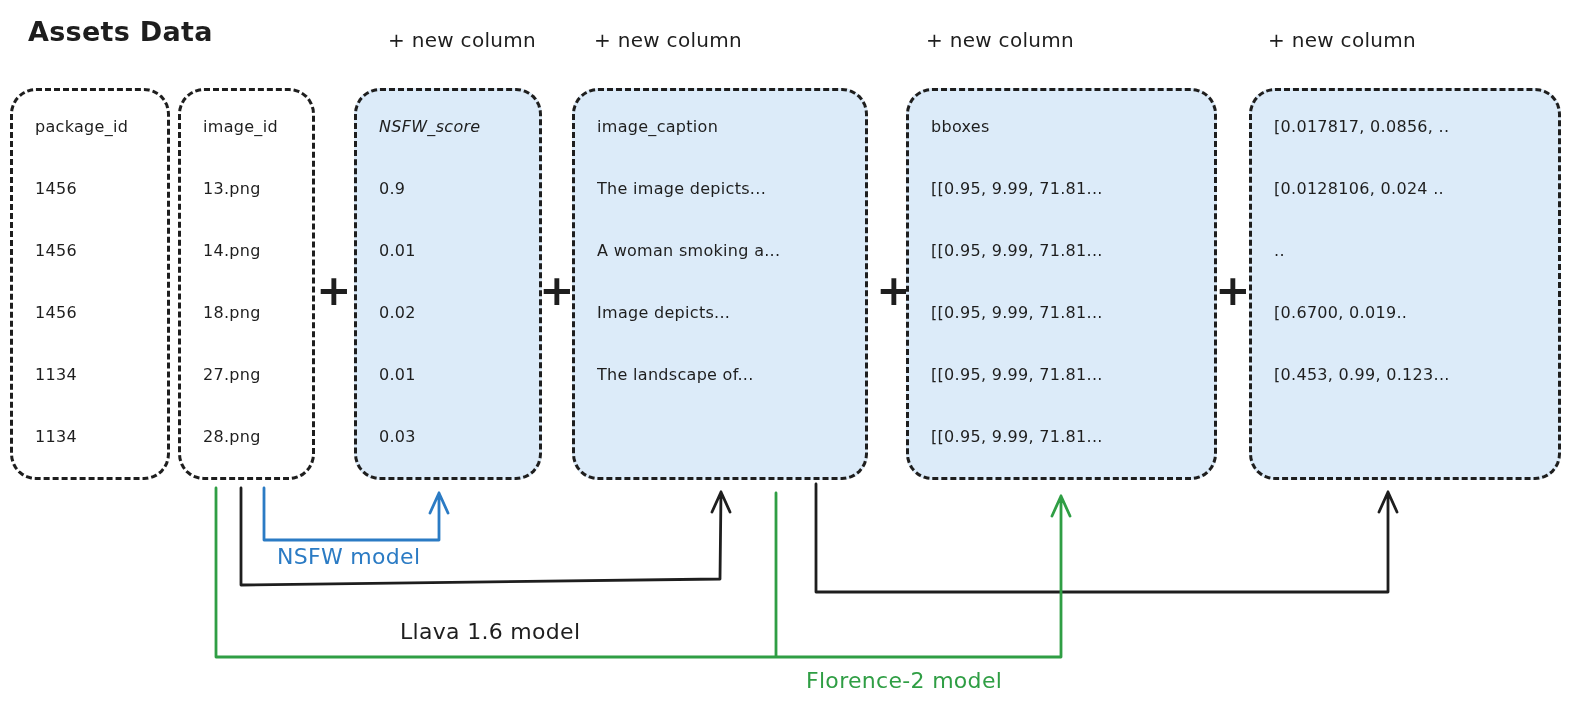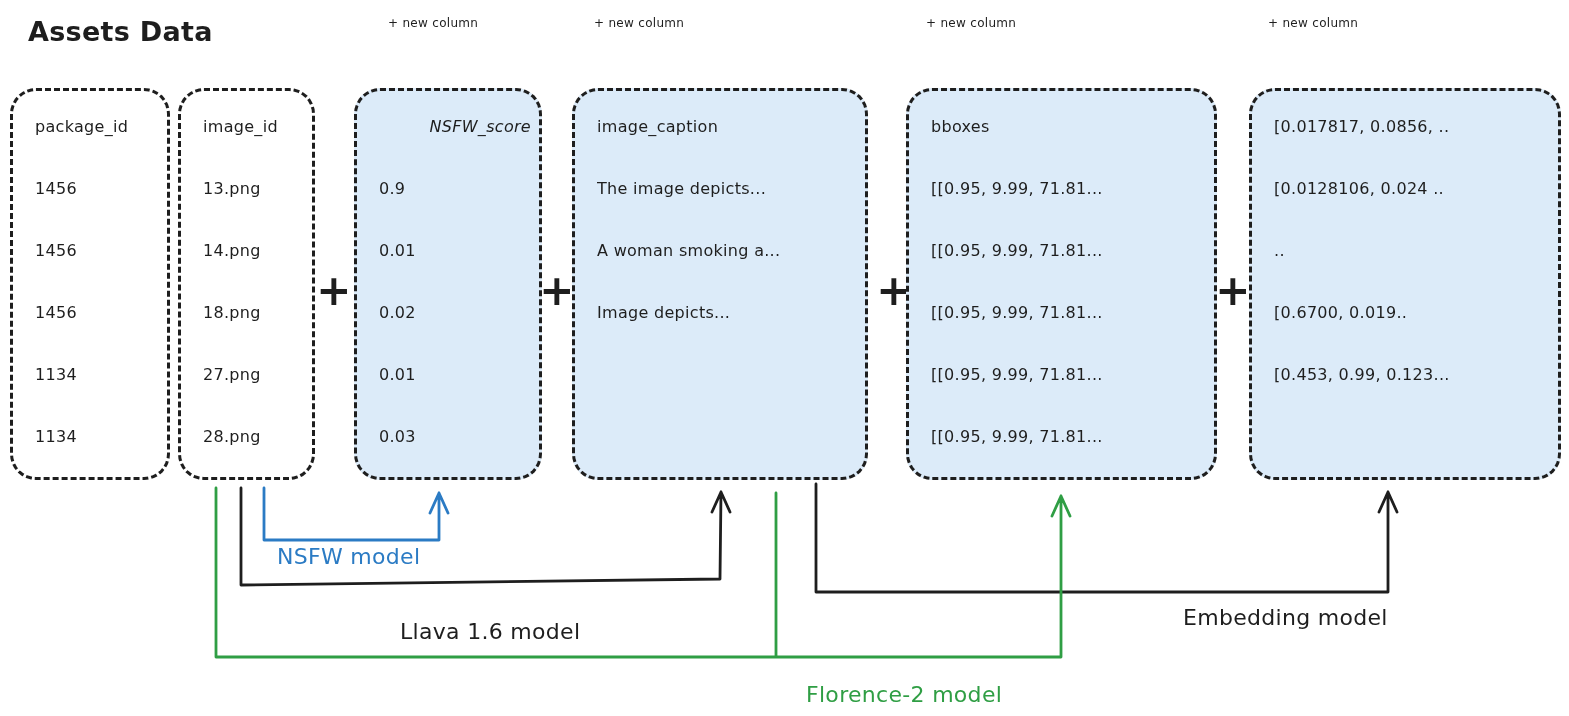--- a/index.html
+++ b/index.html
@@ -12,48 +12,48 @@
     overflow:hidden;
     letter-spacing:0.3px;
     padding-left:48px;
   }
   .abs{position:absolute;}
   .diagram-title{
     left:28px;top:16px;
     font-size:27px;font-weight:bold;
   }
   .new-col-label{
-    top:16px;
-    font-size:12px;
+    top:28px;
+    font-size:20px;
   }
   .col-box{
     top:88px;height:392px;
     border:3px dashed #1e1e1e;
     border-radius:26px;
     box-sizing:border-box;
     padding:24px 8px 0 22px;
   }
   .col-box.base{background:#ffffff;}
   .col-box.new{background:#dcebf9;}
   .col-header,.col-cell{
     height:24px;line-height:24px;
     margin-bottom:38px;
     font-size:16px;
     white-space:nowrap;
     overflow:hidden;
   }
-  .col-header.italic{font-style:italic;text-align:right;}
+  .col-header.italic{font-style:italic;}
   .plus-op{
     font-size:42px;font-weight:bold;
     transform:translate(-50%,-50%);
     line-height:1;
   }
   .model-label{font-size:22px;white-space:nowrap;}
   .model-label.blue{color:#2b7bc4;}
-  .model-label.green{color:#2f9e44;margin-top:14px;}
+  .model-label.green{color:#2f9e44;}
   svg.arrows{
     position:absolute;left:0;top:0;
     pointer-events:none;
   }
   svg.arrows path{fill:none;stroke-linecap:round;stroke-linejoin:round;}
 </style>
 </head>
 <body>
 
 <div id="canvas">
@@ -95,20 +95,21 @@
     <div class="col-cell">0.02</div>
     <div class="col-cell">0.01</div>
     <div class="col-cell">0.03</div>
   </div>
 
   <div class="abs col-box new" style="left:572px;width:296px">
     <div class="col-header">image_caption</div>
     <div class="col-cell">The image depicts...</div>
     <div class="col-cell">A woman smoking a...</div>
     <div class="col-cell">Image depicts...</div>
+    <div class="col-cell">The landscape of...</div>
   </div>
 
   <div class="abs col-box new" style="left:906px;width:311px">
     <div class="col-header">bboxes</div>
     <div class="col-cell">[[0.95, 9.99, 71.81...</div>
     <div class="col-cell">[[0.95, 9.99, 71.81...</div>
     <div class="col-cell">[[0.95, 9.99, 71.81...</div>
     <div class="col-cell">[[0.95, 9.99, 71.81...</div>
     <div class="col-cell">[[0.95, 9.99, 71.81...</div>
   </div>
@@ -127,16 +128,15 @@
 
     <path stroke-width="2.8" d="M241,488 L241,585 L720,579 L721,492 M712,512 L721,492 L730,512" stroke="#1e1e1e"></path>
 
     <path stroke-width="2.8" d="M816,484 L816,592 L1388,592 L1388,492 M1379,512 L1388,492 L1397,512" stroke="#1e1e1e"></path>
 
     <path stroke-width="2.8" d="M216,488 L216,657 L1061,657 L1061,496 M1052,516 L1061,496 L1070,516 M776,493 L776,657" stroke="#2f9e44"></path>
   </svg>
 
   <div class="abs model-label blue" style="left:277px;top:544px">NSFW model</div>
   <div class="abs model-label" style="left:400px;top:619px">Llava 1.6 model</div>
-  <div class="abs model-label" style="left:1183px;top:605px">Embedding model</div>
   <div class="abs model-label green" style="left:806px;top:668px">Florence-2 model</div>
 
 </div>
 
 </body></html>

